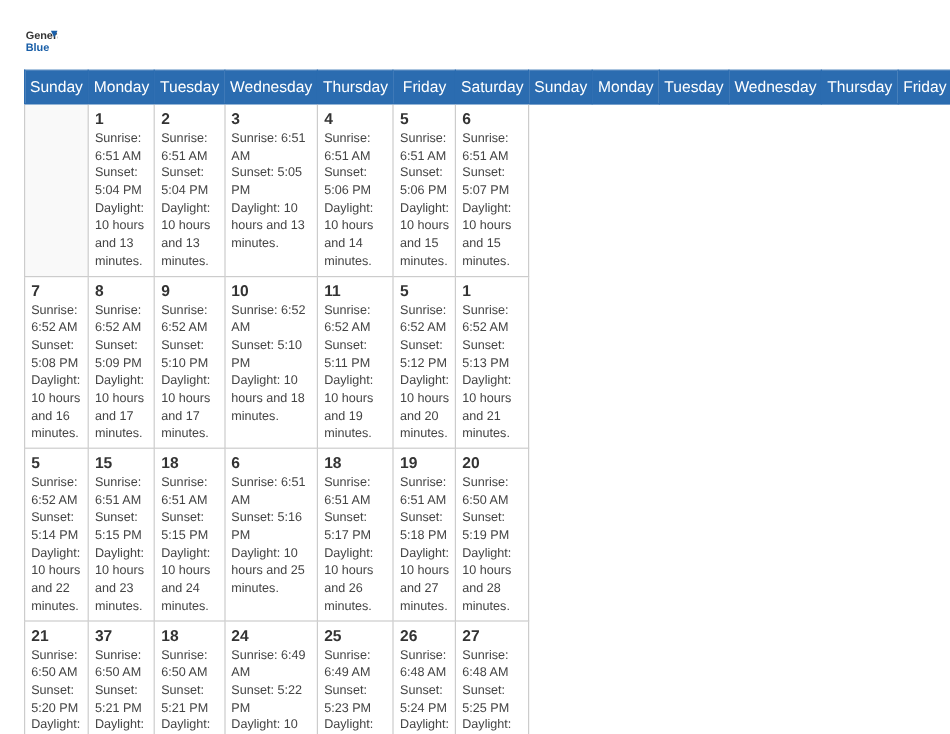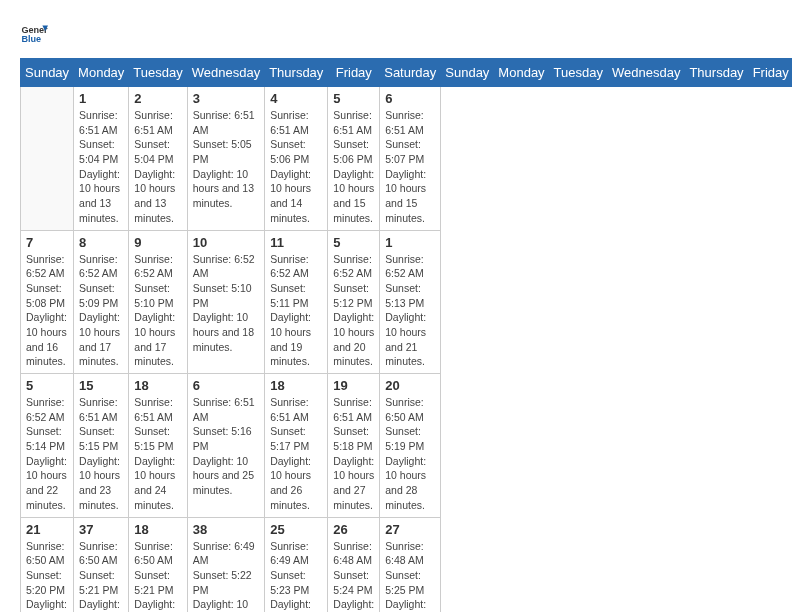--- a/index.html
+++ b/index.html
@@ -208,21 +208,21 @@
         </td>
         <td>
           <span class="day-number">37</span>
           <div class="day-info">Sunrise: 6:50 AM<br>Sunset: 5:21 PM<br>Daylight: 10 hours and 30 minutes.</div>
         </td>
         <td>
           <span class="day-number">18</span>
           <div class="day-info">Sunrise: 6:50 AM<br>Sunset: 5:21 PM<br>Daylight: 10 hours and 31 minutes.</div>
         </td>
         <td>
-          <span class="day-number">38</span>
+          <span class="day-number">24</span>
           <div class="day-info">Sunrise: 6:49 AM<br>Sunset: 5:22 PM<br>Daylight: 10 hours and 33 minutes.</div>
         </td>
         <td>
           <span class="day-number">25</span>
           <div class="day-info">Sunrise: 6:49 AM<br>Sunset: 5:23 PM<br>Daylight: 10 hours and 34 minutes.</div>
         </td>
         <td>
           <span class="day-number">26</span>
           <div class="day-info">Sunrise: 6:48 AM<br>Sunset: 5:24 PM<br>Daylight: 10 hours and 35 minutes.</div>
         </td>

